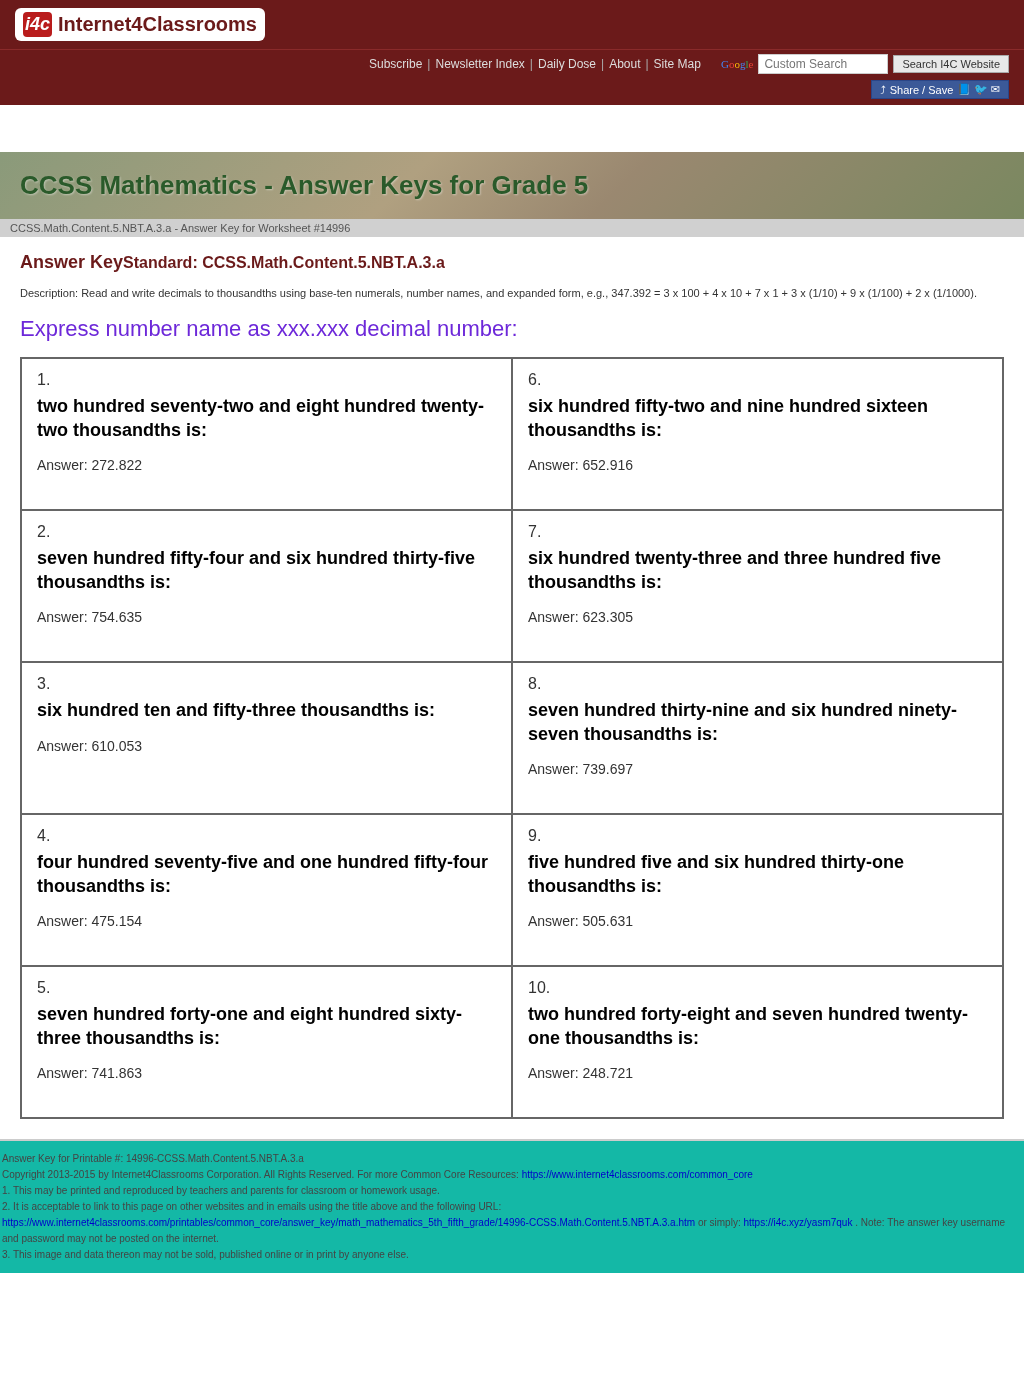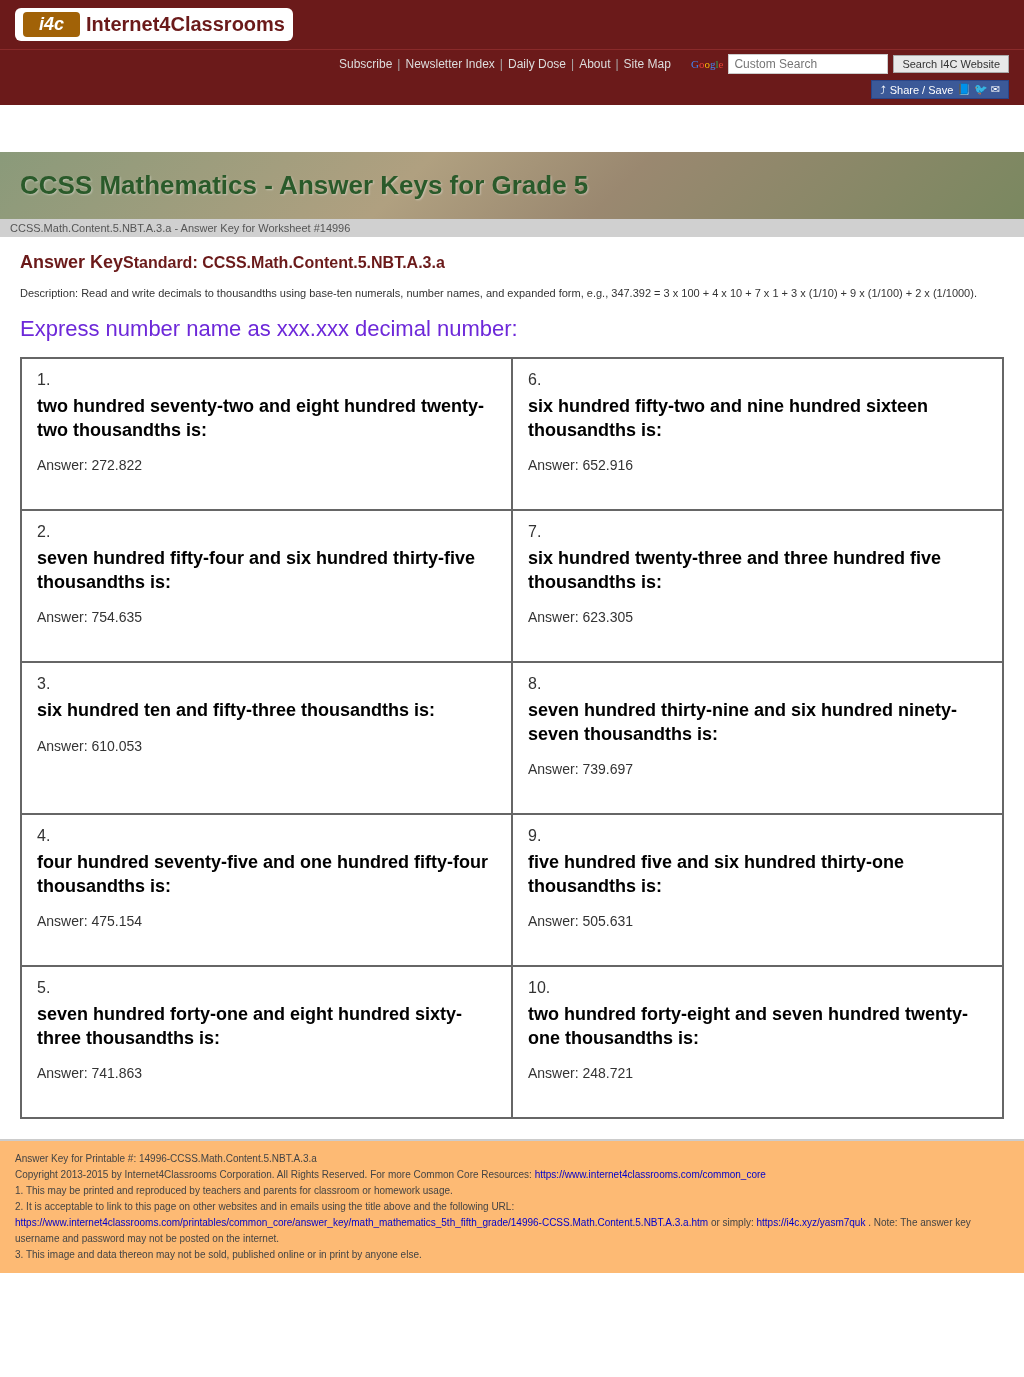--- a/index.html
+++ b/index.html
@@ -15,26 +15,26 @@
     }
     #logo-box {
       background: #fff;
       border-radius: 6px;
       padding: 4px 8px;
       display: flex;
       align-items: center;
       gap: 6px;
     }
     #logo-i4c {
-      background: #a16207;
+      background: #b91c1c;
       color: #fff;
       font-weight: bold;
       font-size: 18px;
       border-radius: 4px;
-      padding: 2px 16px;
+      padding: 2px 2px;
       font-style: italic;
     }
     #logo-text {
       color: #6b1a1a;
       font-size: 20px;
       font-weight: bold;
     }
 
     
     #navbar {
@@ -60,21 +60,21 @@
     }
     #nav-links span { color: #aaa; }
 
     #search-area {
       display: flex;
       align-items: center;
       gap: 5px;
       margin-left: 15px;
     }
     #search-input {
-      width: 160px;
+      width: 130px;
       padding: 2px 5px;
       font-size: 12px;
       border: 1px solid #ccc;
     }
     #search-button {
       background: #e8e8e8;
       border: 1px solid #aaa;
       padding: 2px 8px;
       font-size: 11px;
       cursor: pointer;
@@ -193,23 +193,23 @@
       margin-bottom: 15px;
     }
     .q-answer {
       font-size: 14px;
       color: #333;
       margin-top: 10px;
     }
 
     
     #footer {
-      background: #fdba74;
+      background: #14b8a6;
       border-top: 2px solid #ccc;
-      padding: 10px 15px;
+      padding: 10px 2px;
       font-size: 10px;
       color: #444;
       line-height: 1.6;
     }
     #footer a { color: #0000cc; text-decoration: none; }
     .g-blue { color: #4285F4; }
     .g-red { color: #EA4335; }
     .g-yellow { color: #FBBC05; }
     .g-green { color: #34A853; }
   </style>

